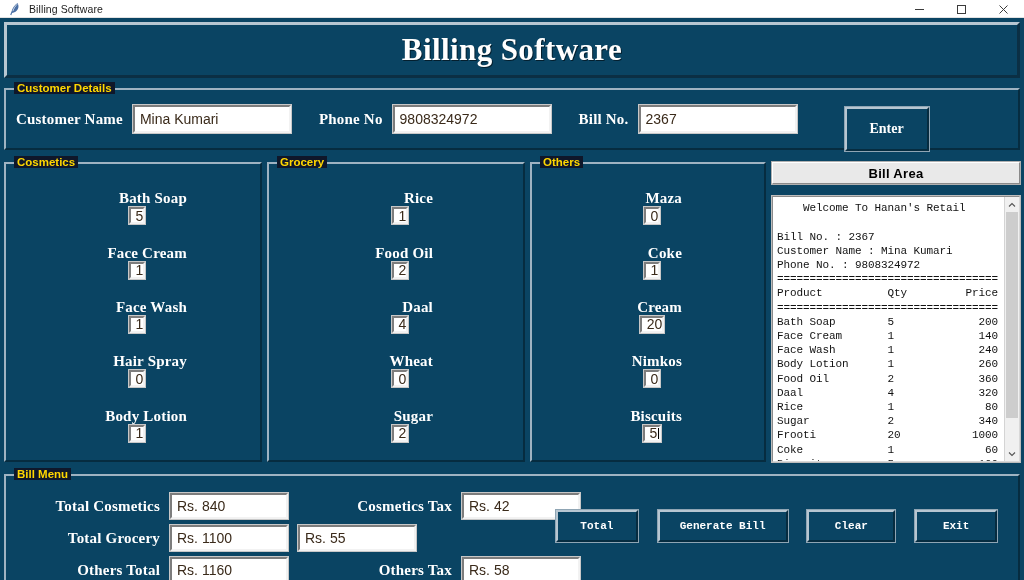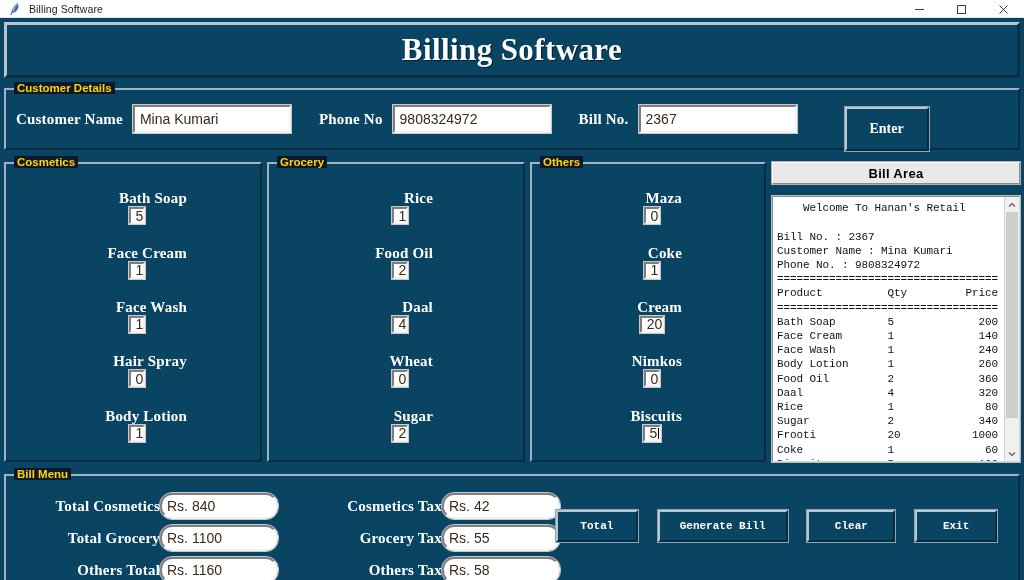--- a/index.html
+++ b/index.html
@@ -318,23 +318,22 @@
   }
   .menu-row .lbl {
     width: 148px;
     text-align: right;
     flex: none;
     font-size: 15px;
   }
   .menu-row .field {
     width: 118px;
     height: 26px;
-    margin-left: 0;
-    flex: none;
-    border-radius: 12px;
+    margin-left: 10px;
+    flex: none;
   }
   .menu-row .lbl.tax-lbl {
     width: 140px;
     margin-left: 24px;
   }
   .menu-actions {
     flex: 1 1 auto;
     display: flex;
     align-items: flex-start;
     justify-content: space-around;
@@ -533,21 +532,20 @@
       <div class="menu-left">
         <div class="menu-row">
           <span class="lbl">Total Cosmetics</span>
           <div class="field">Rs. 840</div>
           <span class="lbl tax-lbl">Cosmetics Tax</span>
           <div class="field">Rs. 42</div>
         </div>
         <div class="menu-row">
           <span class="lbl">Total Grocery</span>
           <div class="field">Rs. 1100</div>
-          <span class="lbl tax-lbl">Grocery Tax</span>
           <div class="field">Rs. 55</div>
         </div>
         <div class="menu-row">
           <span class="lbl">Others Total</span>
           <div class="field">Rs. 1160</div>
           <span class="lbl tax-lbl">Others Tax</span>
           <div class="field">Rs. 58</div>
         </div>
       </div>
       <div class="menu-actions">

